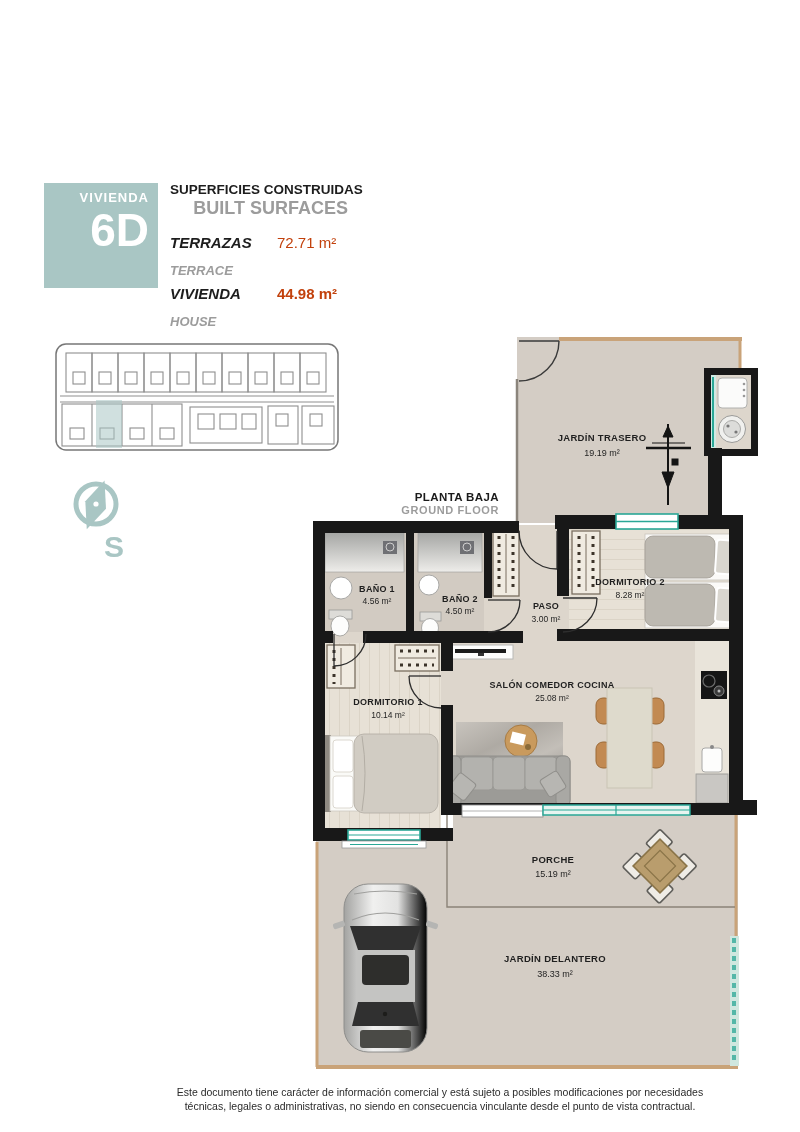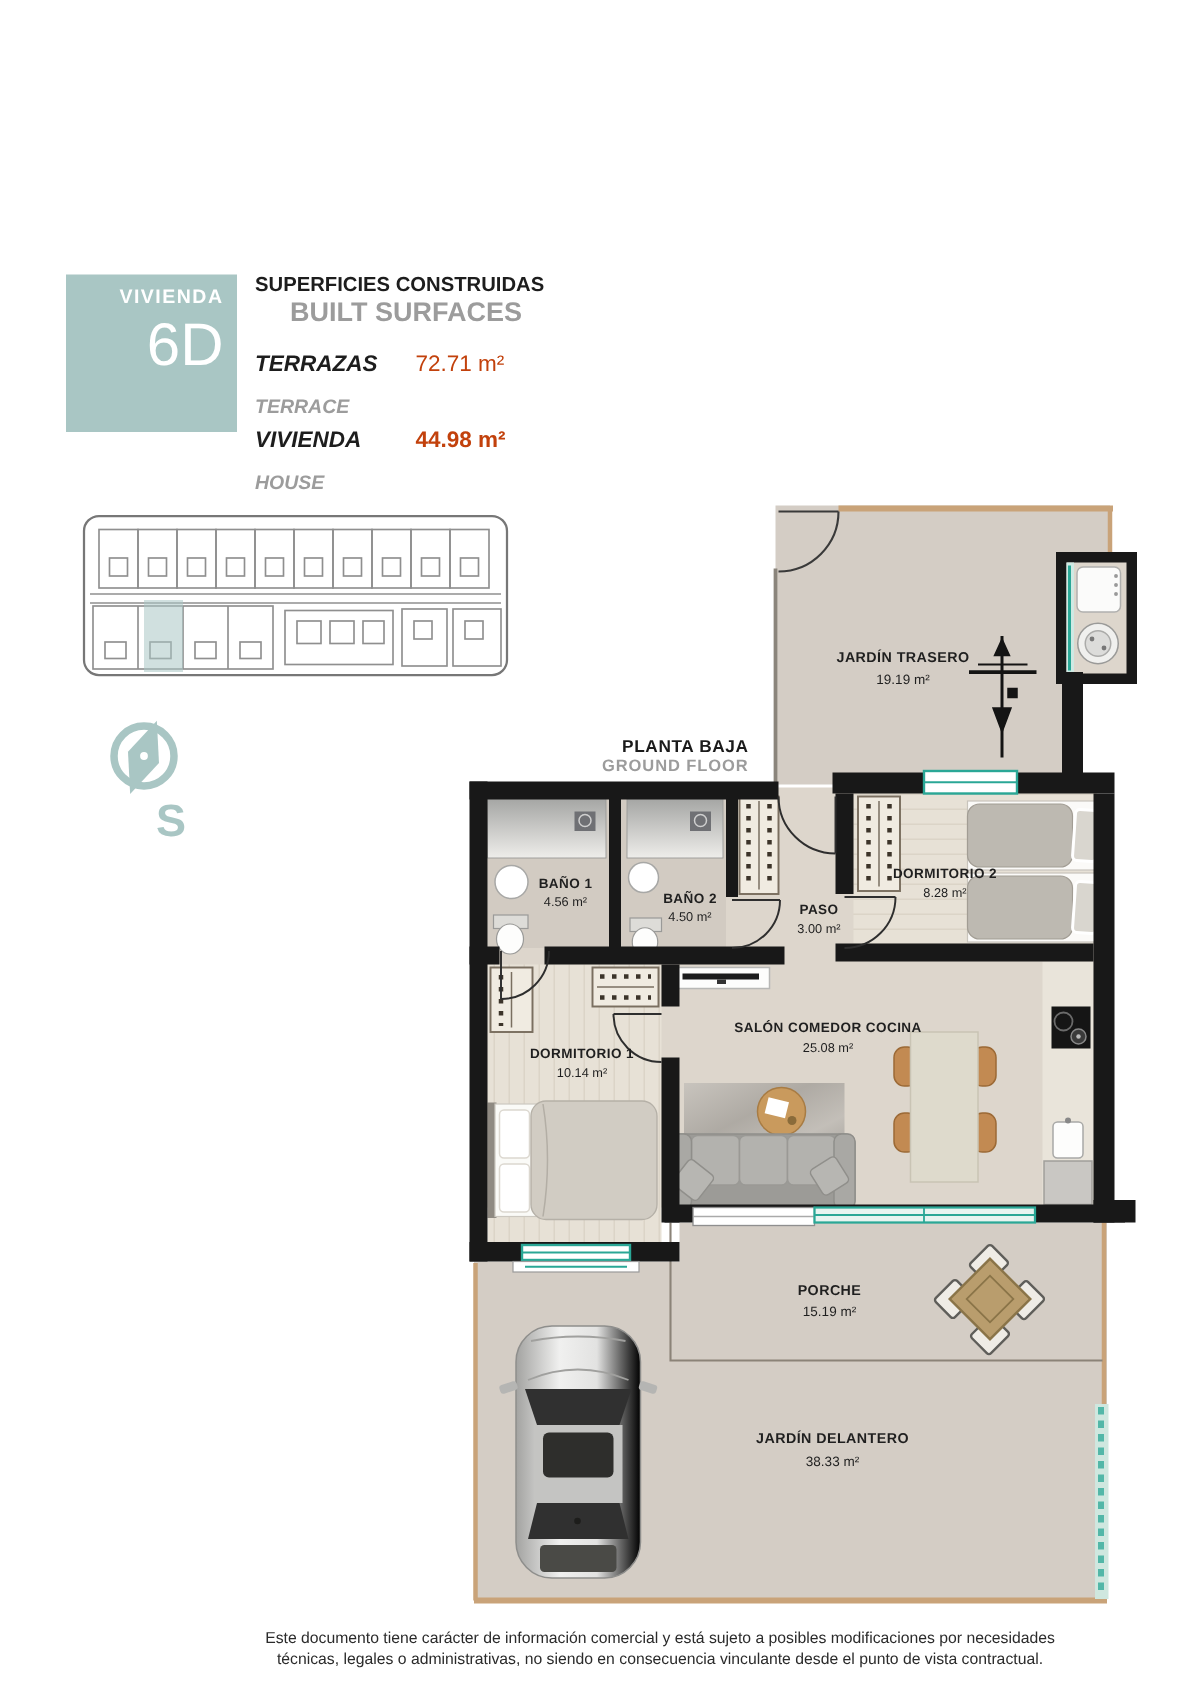--- a/index.html
+++ b/index.html
@@ -2,21 +2,21 @@
 <html><head>
 <meta charset="utf-8">
 <style>
   html,body{margin:0;padding:0;background:#fff;}
   .page{position:relative;width:800px;height:1132px;background:#fff;overflow:hidden;
         font-family:"Liberation Sans", sans-serif;}
   
   .unit-box{position:absolute;left:44px;top:183px;width:114px;height:105px;
             background:#a9c6c4;color:#fff;text-align:right;box-sizing:border-box;padding:7px 9px 0 0;}
   .unit-label{font-size:13px;font-weight:bold;letter-spacing:1px;}
-  .unit-number{font-size:40px;font-weight:normal;line-height:46px;margin-top:2px;margin-left:15px;}
+  .unit-number{font-size:46px;font-weight:bold;line-height:46px;margin-top:2px;margin-left:15px;}
   .surfaces{position:absolute;left:170px;top:182px;width:178px;}
   .s-title{font-size:13.5px;font-weight:bold;color:#1d1d1d;white-space:nowrap;}
   .s-subtitle{font-size:18px;font-weight:bold;color:#9c9c9c;text-align:right;margin-top:1px;}
   .s-row{display:flex;margin-top:15px;}
   .s-row.second{margin-top:7px;}
   .s-labels{width:107px;font-style:italic;}
   .s-label{font-size:15px;font-weight:bold;color:#1d1d1d;white-space:nowrap;}
   .s-sublabel{font-size:13px;font-weight:bold;color:#9c9c9c;margin-top:12px;white-space:nowrap;}
   .s-value{font-size:15px;color:#c2410c;white-space:nowrap;}
   .s-value.bold{font-weight:bold;}

